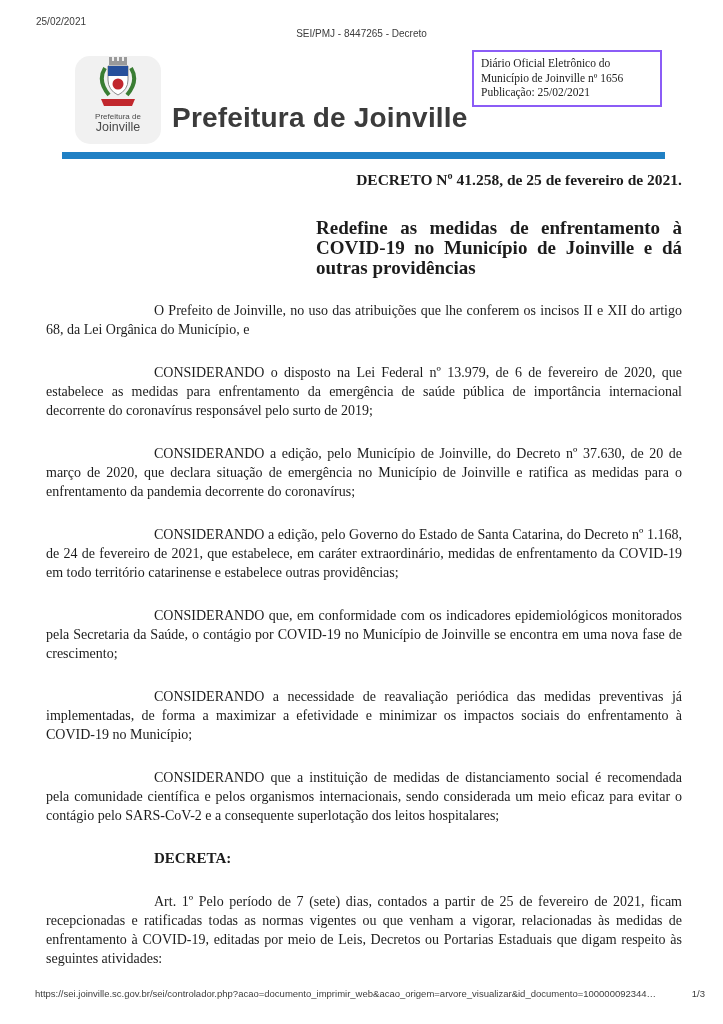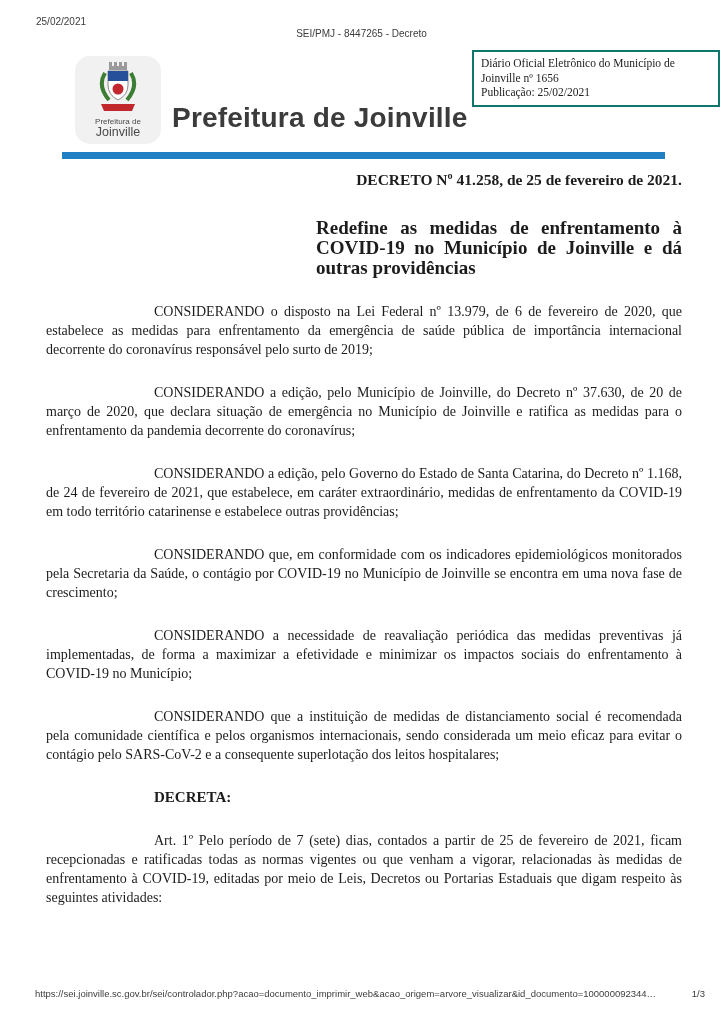--- a/index.html
+++ b/index.html
@@ -27,39 +27,38 @@
     font-size:9.5px; color:#3c3c3c;
   }
   .print-footer .pf-url { position:absolute; left:0; top:0; max-width:640px; white-space:nowrap; overflow:hidden; }
   .print-footer .pf-page { position:absolute; right:0; top:0; }
 
   
   .logo-badge {
     position:absolute; left:75px; top:56px; width:86px; height:88px;
     background:#f1f1f1; border-radius:15px;
     display:flex; flex-direction:column; align-items:center; justify-content:flex-start;
-    padding-top:5px;
   }
   .logo-caption {
     font-family:"Liberation Sans", sans-serif; color:#4a4a4a;
     text-align:center; line-height:1.02; margin-top:1px;
   }
   .logo-caption .lc1 { font-size:8px; display:block; }
   .logo-caption .lc2 { font-size:12.5px; font-weight:normal; display:block; }
 
   .org-name {
     position:absolute; left:172px; top:102px;
     font-family:"Liberation Sans", sans-serif;
     font-size:28px; font-weight:bold; color:#3b3b3b;
     letter-spacing:0.2px;
   }
 
   .info-box {
-    position:absolute; left:472px; top:50px; width:248px;
-    border:2px solid #0f766e;
+    position:absolute; left:472px; top:50px; width:190px;
+    border:2px solid #8b5cf6;
     padding:4px 23px 5px 7px;
     font-size:11.5px; line-height:14.5px; color:#222;
   }
 
   .accent-bar {
     position:absolute; left:62px; top:152px; width:603px; height:7px;
     background:#2080c4;
   }
 
   
@@ -130,20 +129,21 @@
   <div>Diário Oficial Eletrônico do Município de Joinville nº 1656</div>
   <div>Publicação: 25/02/2021</div>
 </div>
 
 <div class="accent-bar" style="background: rgb(32, 128, 196);"></div>
 
 <div class="doc">
   <div class="doc-title">DECRETO Nº 41.258, de 25 de fevereiro de 2021.</div>
   <div class="ementa">Redefine as medidas de enfrentamento à COVID-19 no Município de Joinville e dá outras providências</div>
 
+  <div class="para first">O Prefeito de Joinville, no uso das atribuições que lhe conferem os incisos II e XII do artigo 68, da Lei Orgânica do Município, e</div>
   <div class="para">CONSIDERANDO o disposto na Lei Federal nº 13.979, de 6 de fevereiro de 2020, que estabelece as medidas para enfrentamento da emergência de saúde pública de importância internacional decorrente do coronavírus responsável pelo surto de 2019;</div>
   <div class="para">CONSIDERANDO a edição, pelo Município de Joinville, do Decreto nº 37.630, de 20 de março de 2020, que declara situação de emergência no Município de Joinville e ratifica as medidas para o enfrentamento da pandemia decorrente do coronavírus;</div>
   <div class="para">CONSIDERANDO a edição, pelo Governo do Estado de Santa Catarina, do Decreto nº 1.168, de 24 de fevereiro de 2021, que estabelece, em caráter extraordinário, medidas de enfrentamento da COVID-19 em todo território catarinense e estabelece outras providências;</div>
   <div class="para">CONSIDERANDO que, em conformidade com os indicadores epidemiológicos monitorados pela Secretaria da Saúde, o contágio por COVID-19 no Município de Joinville se encontra em uma nova fase de crescimento;</div>
   <div class="para">CONSIDERANDO a necessidade de reavaliação periódica das medidas preventivas já implementadas, de forma a maximizar a efetividade e minimizar os impactos sociais do enfrentamento à COVID-19 no Município;</div>
   <div class="para">CONSIDERANDO que a instituição de medidas de distanciamento social é recomendada pela comunidade científica e pelos organismos internacionais, sendo considerada um meio eficaz para evitar o contágio pelo SARS-CoV-2 e a consequente superlotação dos leitos hospitalares;</div>
 
   <div class="decreta">DECRETA:</div>
 
   <div class="para">Art. 1º Pelo período de 7 (sete) dias, contados a partir de 25 de fevereiro de 2021, ficam recepcionadas e ratificadas todas as normas vigentes ou que venham a vigorar, relacionadas às medidas de enfrentamento à COVID-19, editadas por meio de Leis, Decretos ou Portarias Estaduais que digam respeito às seguintes atividades:</div>

